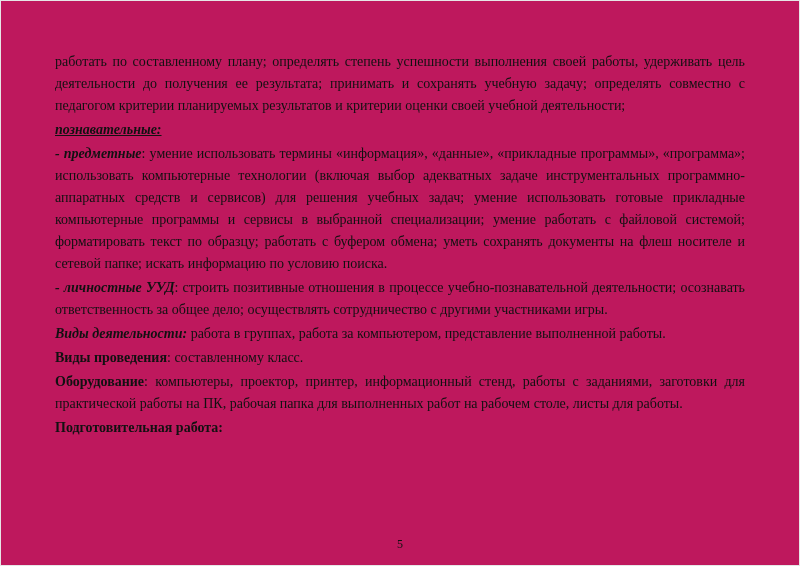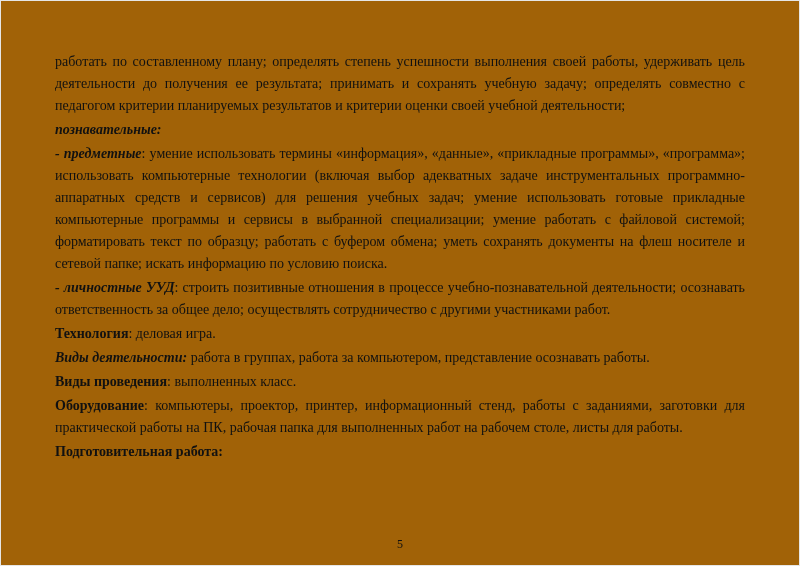--- a/index.html
+++ b/index.html
@@ -5,21 +5,21 @@
   html, body {
     margin: 0;
     padding: 0;
     background: #ffffff;
   }
   .page {
     position: relative;
     width: 800px;
     height: 566px;
     box-sizing: border-box;
-    background: #a16207;
+    background: #be185d;
     border: 1px solid #e6e6e6;
     padding: 50px 54px 0 54px;
     font-family: "Liberation Serif", serif;
     font-size: 14px;
     line-height: 22px;
     color: #111111;
     overflow: hidden;
   }
   .para {
     margin: 0;
@@ -37,20 +37,21 @@
   .lead-b {
     font-weight: bold;
   }
   .lead-bi {
     font-weight: bold;
     font-style: italic;
   }
   .head-iu {
     font-weight: bold;
     font-style: italic;
+    text-decoration: underline;
     margin-top: 44px;
   }
   .page-num {
     position: absolute;
     left: 0;
     right: 0;
     bottom: 14px;
     text-align: center;
     font-size: 12px;
     line-height: 14px;
@@ -62,27 +63,26 @@
 
 <div class="page">
 
   <p class="para"><span>работать по составленному плану; определять степень успешности выполнения своей работы, удерживать цель деятельности до получения ее результата; принимать и сохранять учебную задачу; определять совместно с педагогом критерии планируемых результатов и критерии оценки своей учебной деятельности;</span></p>
 
   <p class="para"><span class="head-iu">познавательные:</span></p>
 
 
   <p class="para gap-before"><span class="lead-bi">- предметные</span><span>: умение использовать термины «информация», «данные», «прикладные программы», «программа»; использовать компьютерные технологии (включая выбор адекватных задаче инструментальных программно- аппаратных средств и сервисов) для решения учебных задач; умение использовать готовые прикладные компьютерные программы и сервисы в выбранной специализации; умение работать с  файловой системой; форматировать текст по образцу; работать с буфером обмена; уметь сохранять документы на флеш носителе и сетевой папке; искать информацию по условию поиска.</span></p>
 
-  <p class="para gap-before"><span class="lead-bi">- личностные УУД</span><span>: строить позитивные отношения в процессе учебно-познавательной деятельности; осознавать ответственность за общее дело; осуществлять сотрудничество с другими участниками работ.</span></p>
+  <p class="para gap-before"><span class="lead-bi">- личностные УУД</span><span>: строить позитивные отношения в процессе учебно-познавательной деятельности; осознавать ответственность за общее дело; осуществлять сотрудничество с другими участниками игры.</span></p>
 
-  <p class="para"><span class="lead-b">Технология</span><span>: деловая игра.</span></p>
 
-  <p class="para"><span class="lead-bi">Виды деятельности:</span><span> работа в группах, работа за компьютером, представление осознавать работы.</span></p>
+  <p class="para"><span class="lead-bi">Виды деятельности:</span><span> работа в группах, работа за компьютером, представление выполненной работы.</span></p>
 
-  <p class="para"><span class="lead-b">Виды проведения</span><span>: выполненных класс.</span></p>
+  <p class="para"><span class="lead-b">Виды проведения</span><span>: составленному класс.</span></p>
 
   <p class="para"><span class="lead-b">Оборудование</span><span>: компьютеры, проектор, принтер, информационный стенд, работы с заданиями, заготовки для практической работы на ПК, рабочая папка для выполненных работ на рабочем столе, листы для работы.</span></p>
 
 
   <p class="para big-gap-before"><span class="lead-b">Подготовительная работа:</span></p>
 
   <div class="page-num">5</div>
 
 </div>
 

